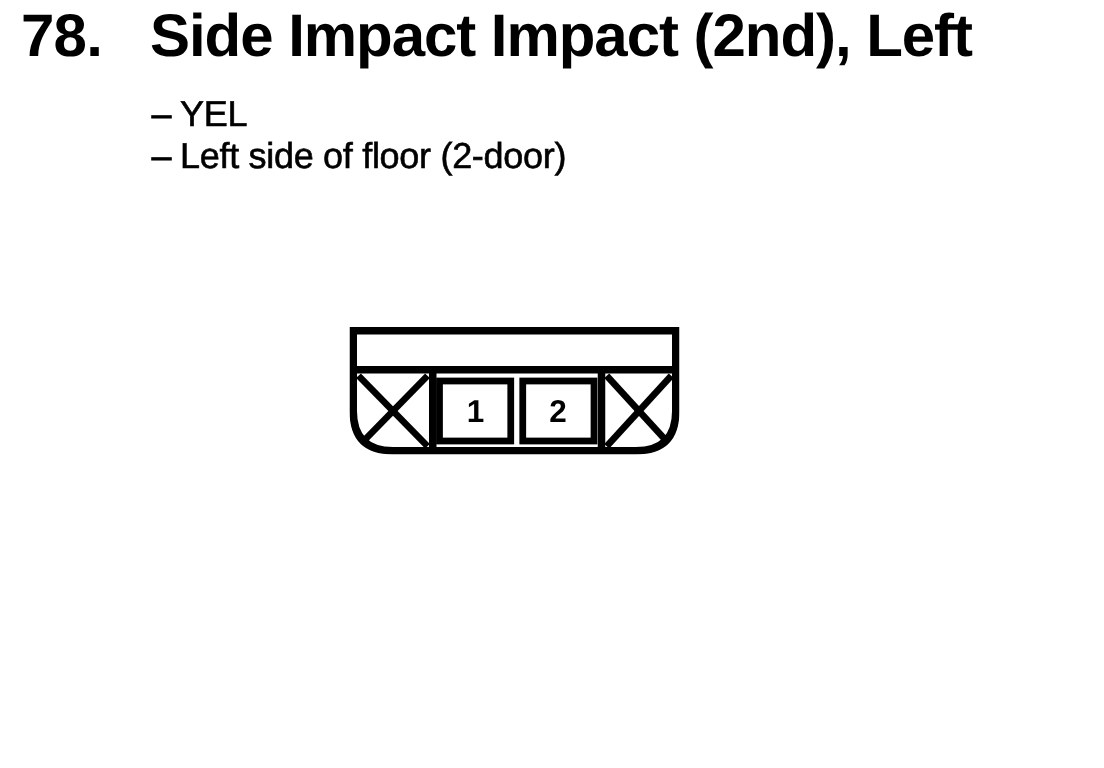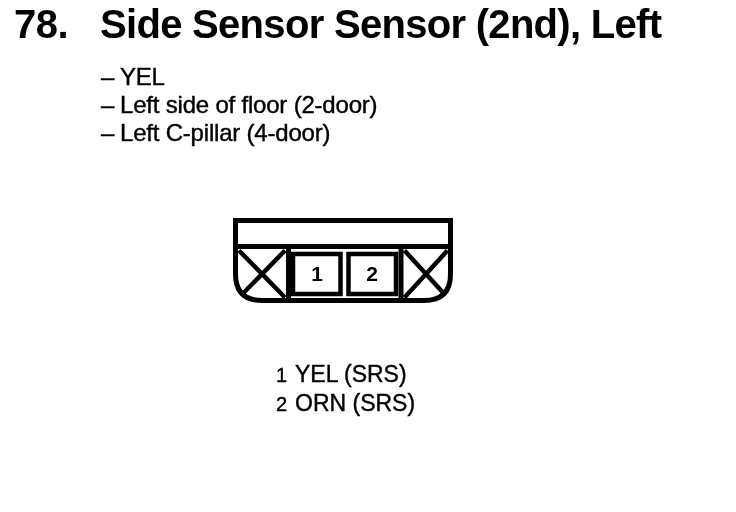--- a/index.html
+++ b/index.html
@@ -33,31 +33,28 @@
   }
   .legend-row{white-space:nowrap;}
   .pin-num{display:inline-block;width:19px;font-size:20px;}
 </style>
 </head>
 <body>
 
 <div class="page">
 
   <span class="item-no">78.</span>
-  <span class="title-text">Side Sensor Sensor (2nd), Left</span>
+  <span class="title-text">Side Impact Impact (2nd), Left</span>
 
   <div class="details">
     <div class="detail-line">
       <span class="dash">–</span><span>YEL</span>
     </div>
     <div class="detail-line">
       <span class="dash">–</span><span>Left side of floor (2-door)</span>
-    </div>
-    <div class="detail-line">
-      <span class="dash">–</span><span>Left C-pillar (4-door)</span>
     </div>
   </div>
 
   <svg class="connector-svg" width="220" height="85" viewBox="0 0 220 85">
     <defs>
       <clipPath id="outerClip">
         <path d="M 2.5,2.5 H 217.5 V 56 Q 217.5,82.5 191,82.5 H 29 Q 2.5,82.5 2.5,56 Z"></path>
       </clipPath>
     </defs>
 
@@ -77,22 +74,14 @@
       </g>
     </g>
 
     <rect x="60" y="36" width="47.5" height="40" fill="#ffffff" stroke-width="4.5"></rect>
     <rect x="115.5" y="36" width="47.5" height="40" fill="#ffffff" stroke-width="4.5"></rect>
 
     <text class="cavity-num" x="84" y="63">1</text>
     <text class="cavity-num" x="139" y="63">2</text>
   </svg>
 
-  <div class="legend">
-    <div class="legend-row">
-      <span class="pin-num">1</span><span class="pin-label">YEL (SRS)</span>
-    </div>
-    <div class="legend-row">
-      <span class="pin-num">2</span><span class="pin-label">ORN (SRS)</span>
-    </div>
-  </div>
 
 </div>
 
 </body></html>

